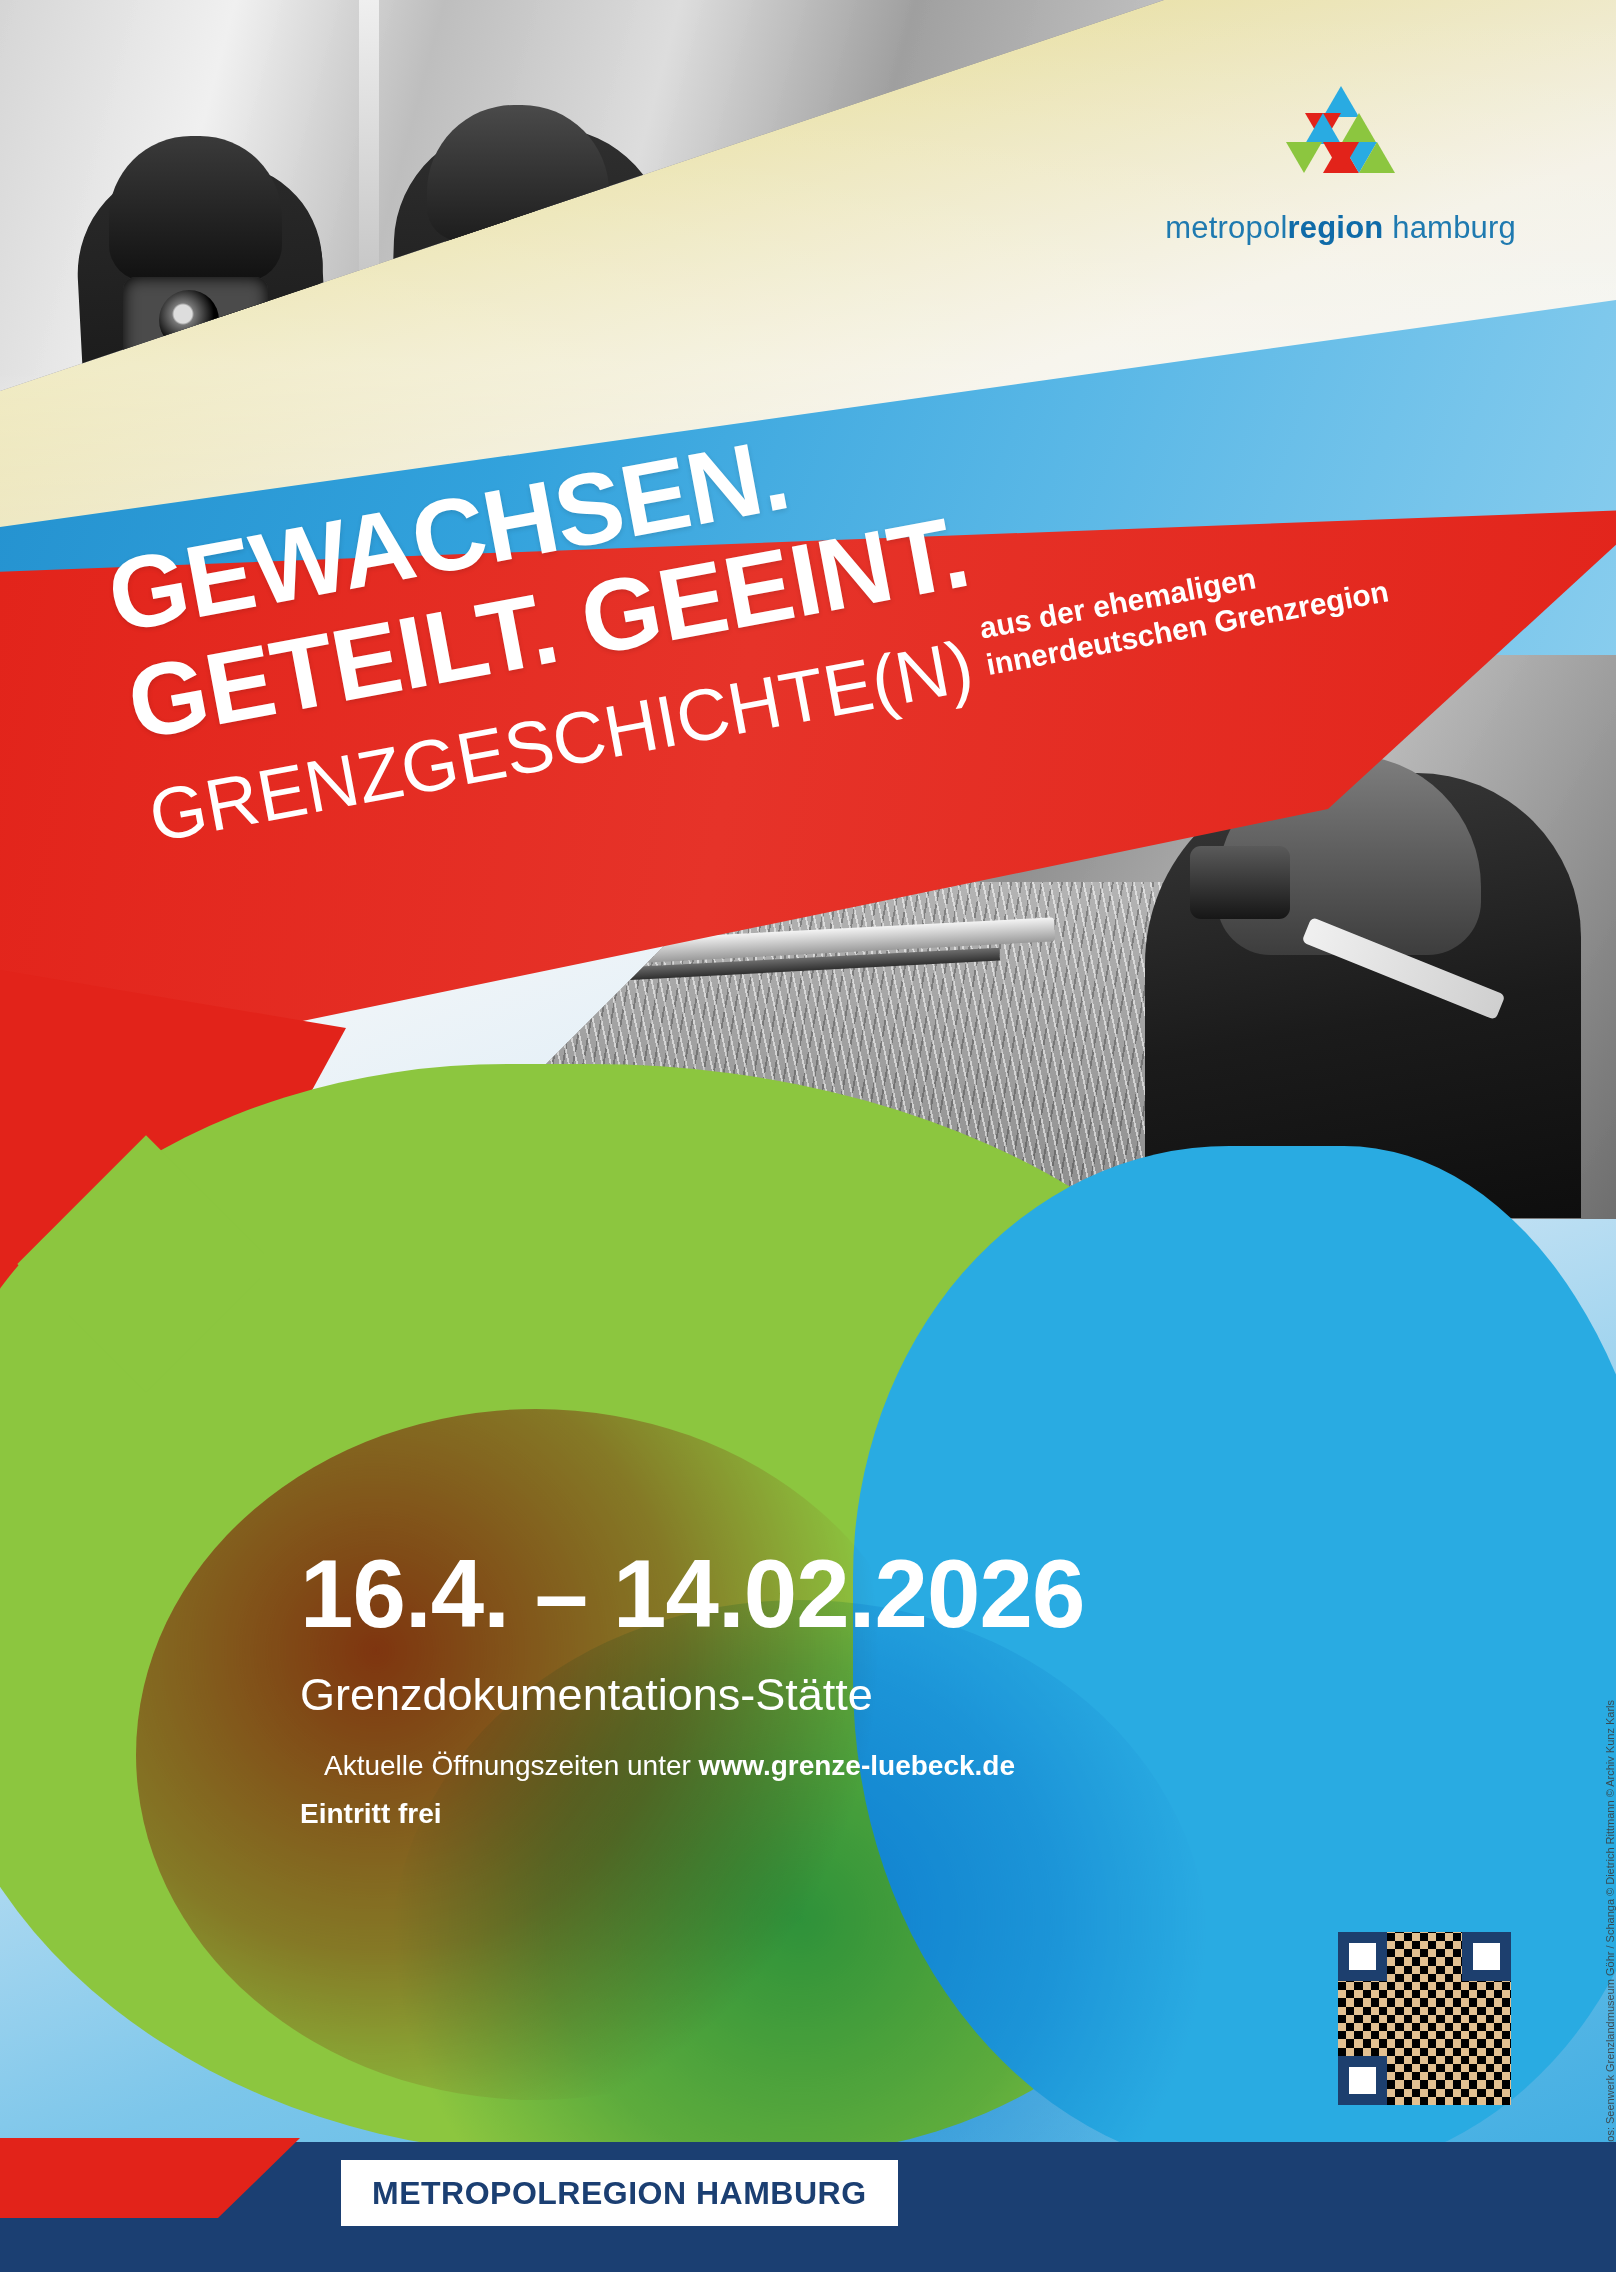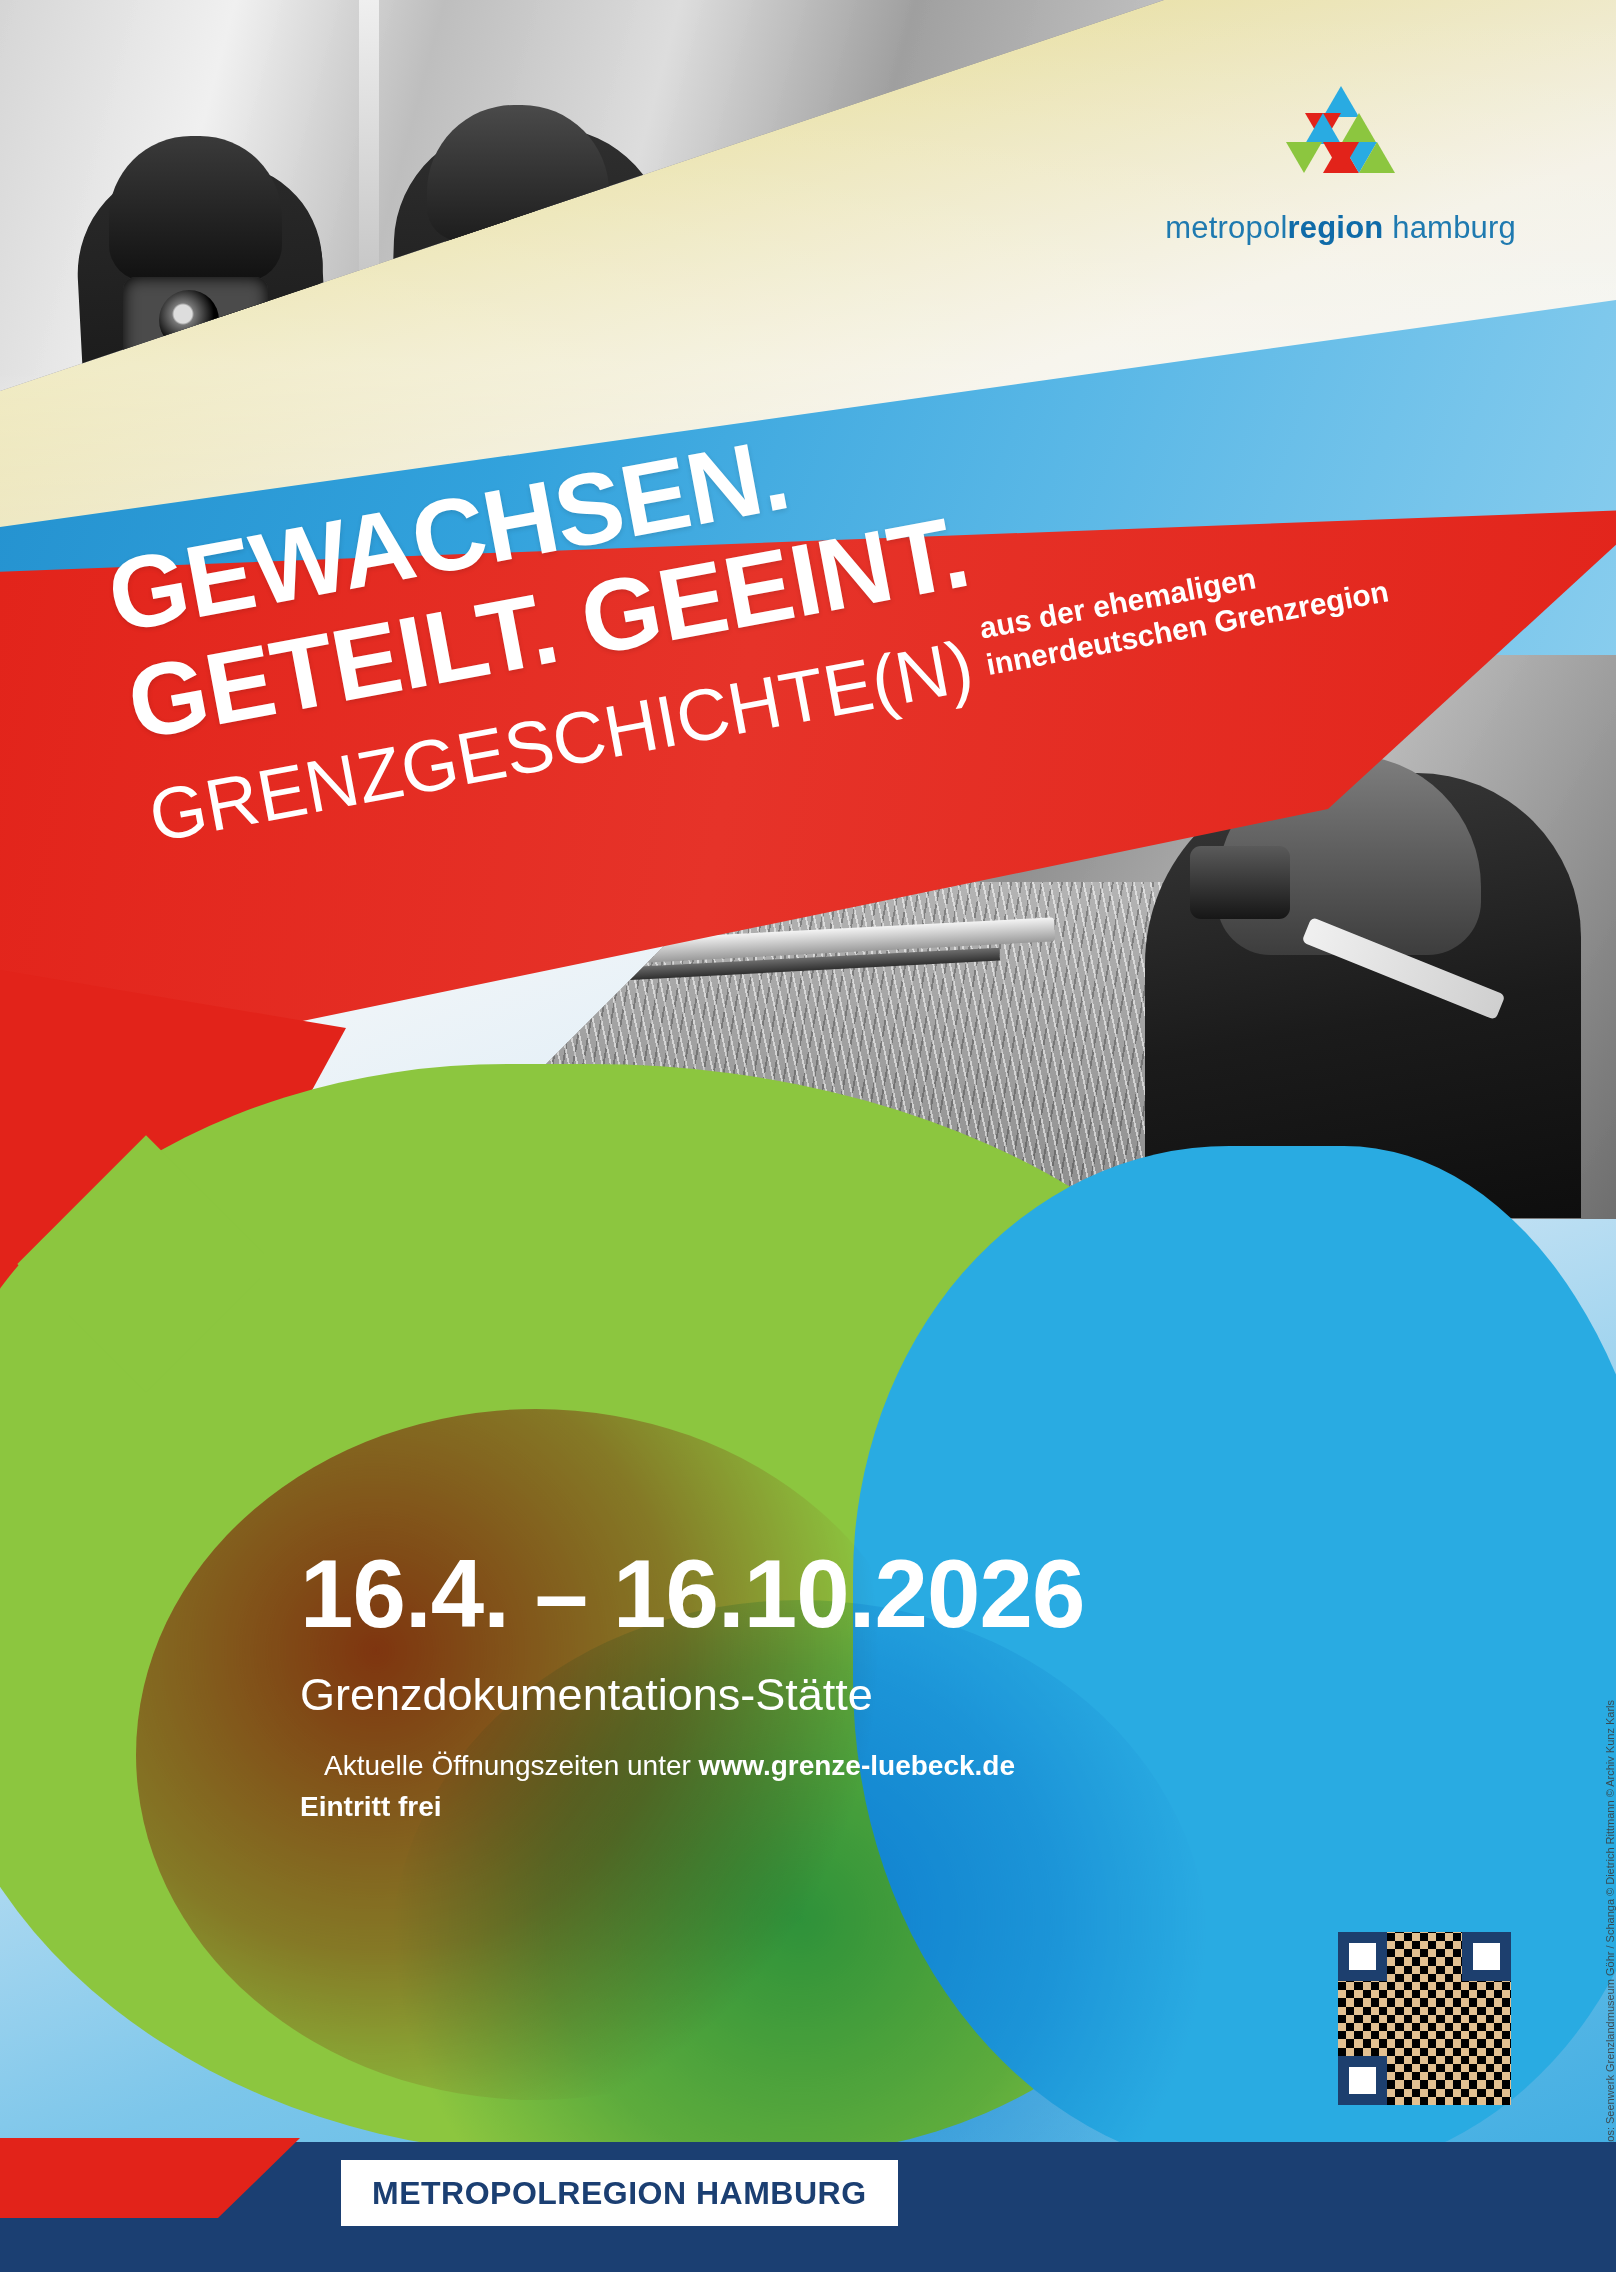--- a/index.html
+++ b/index.html
@@ -329,21 +329,21 @@
     line-height: 1.30;
   }
   .hours {
     margin-top: 25.5px;
     font-size: 28px;
     font-weight: 400;
     margin-left: 24px;
   }
   .hours b { font-weight: 700; }
   .free {
-    margin-top: 9px;
+    margin-top: 16px;
     font-size: 28px;
     font-weight: 700;
   }
 
   
   .logo {
     position: absolute;
     right: 100px;
     top: 86px;
     text-align: center;
@@ -487,21 +487,21 @@
     </div>
   </div>
 
   <div class="green-blob"></div>
   <div class="green-notch"></div>
   <div class="blue-blob"></div>
   <div class="red-blend"></div>
   <div class="teal-blend"></div>
 
   <div class="info">
-    <div class="date">16.4. – 16.10.2026</div>
+    <div class="date">16.4. – 14.02.2026</div>
     <div class="venue">
       <div>Grenzdokumentations-Stätte</div>
     </div>
     <div class="hours">
       <span>Aktuelle Öffnungszeiten unter </span><b>www.grenze-luebeck.de</b>
     </div>
     <div class="free">Eintritt frei</div>
   </div>
 
   <div class="logo">

